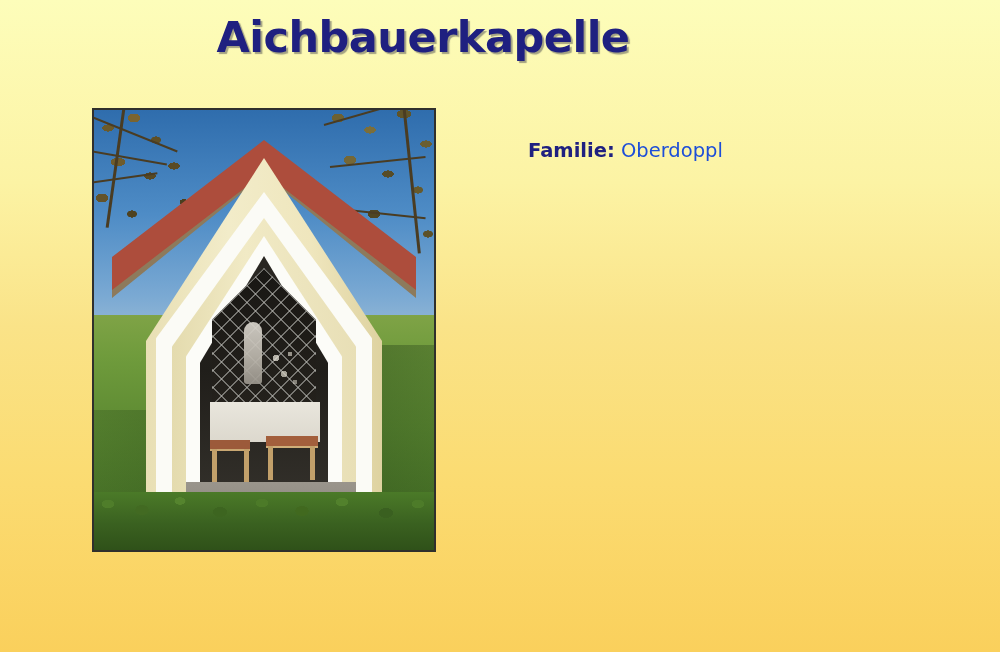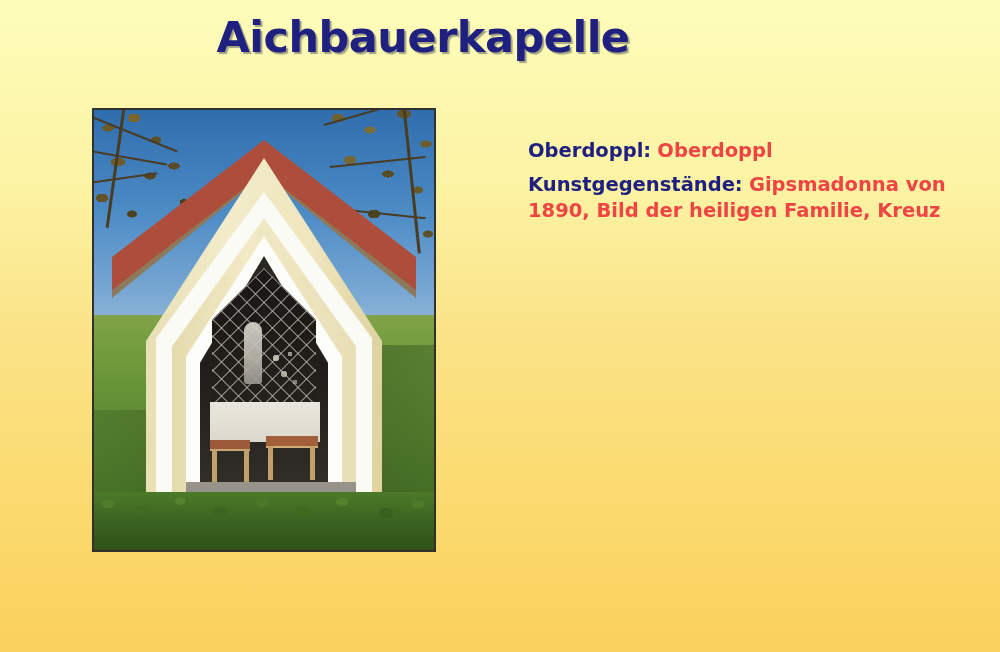--- a/index.html
+++ b/index.html
@@ -280,22 +280,22 @@
     font-family: "DejaVu Sans", sans-serif;
     font-size: 19.5px;
     line-height: 1.30;
     color: #141414;
   }
   .entry .label {
     font-weight: bold;
     color: #1F2080;
   }
   .entry .value {
-    font-weight: bold;
-    color: #ef4444;
+    font-weight: normal;
+    color: #1d4ed8;
   }
 </style>
 </head>
 <body>
 
 <div id="slide">
 
   <div id="title">Aichbauerkapelle</div>
 
   <div id="photo-frame">
@@ -339,22 +339,18 @@
       <div class="bench-leg" style="left:216px;top:336px;"></div>
 
       <div class="floor"></div>
       <div class="plinth"></div>
       <div class="grass-fore"></div>
     </div>
   </div>
 
   <div id="info">
     <p class="entry">
-      <span class="label">Oberdoppl:</span>
+      <span class="label">Familie:</span>
       <span class="value">Oberdoppl</span>
     </p>
-    <p class="entry">
-      <span class="label">Kunstgegenstände:</span>
-      <span class="value">Gipsmadonna von 1890, Bild der heiligen Familie, Kreuz</span>
-    </p>
   </div>
 
 </div>
 
 </body></html>

